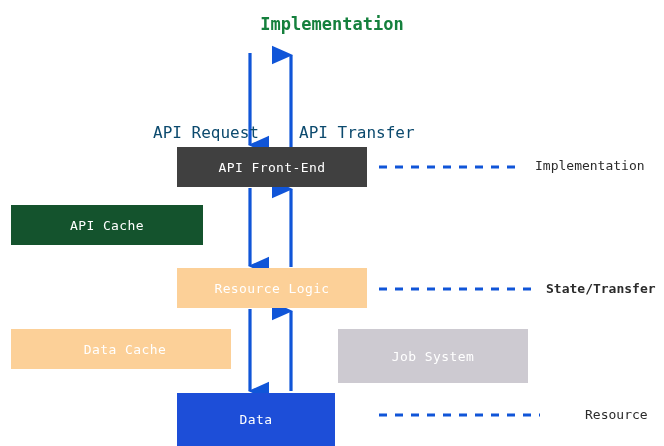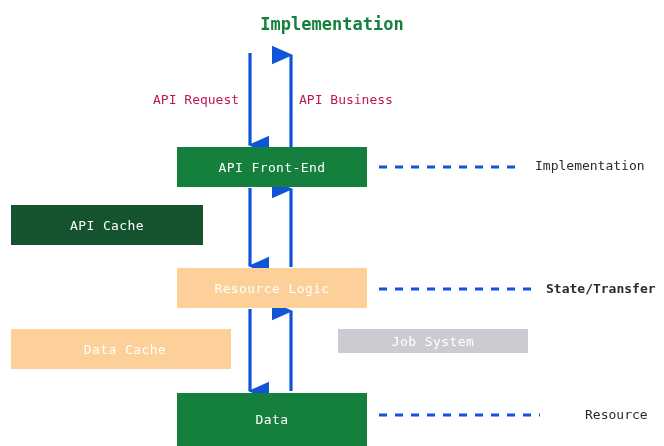--- a/index.html
+++ b/index.html
@@ -40,23 +40,24 @@
     justify-content: center;
     font-family: "DejaVu Sans Mono", "Liberation Mono", monospace;
     font-size: 13px;
     color: #ffffff;
     letter-spacing: 0.4px;
     white-space: nowrap;
   }
   .edge-label {
     position: absolute;
     font-family: "DejaVu Sans Mono", "Liberation Mono", monospace;
-    font-size: 13px;
-    color: #be185d;
+    font-size: 16px;
+    color: #0c4a6e;
     white-space: nowrap;
+    margin-top: 31px;
   }
   .side-label {
     position: absolute;
     font-family: "DejaVu Sans Mono", "Liberation Mono", monospace;
     font-size: 13px;
     color: #2b2b2b;
     white-space: nowrap;
   }
   svg.layer {
     position: absolute;
@@ -91,42 +92,42 @@
         <line x1="291" y1="391" x2="291" y2="311" stroke="#1055d8" stroke-width="3.2" marker-end="url(#arrowhead-up)"></line>
       </g>
     <g id="dash-group">
         <line x1="379" y1="167" x2="522" y2="167" stroke="#1055d8" stroke-width="3.2" stroke-dasharray="8 8"></line>
         <line x1="379" y1="289" x2="533" y2="289" stroke="#1055d8" stroke-width="3.2" stroke-dasharray="8 8"></line>
         <line x1="379" y1="415" x2="540" y2="415" stroke="#1055d8" stroke-width="3.2" stroke-dasharray="8 8"></line>
       </g>
   </svg>
 
   <div id="box-layer">
-      <div class="box" style="left: 177px; top: 147px; width: 190px; height: 40px; background: #15803d;">
+      <div class="box" style="left: 177px; top: 147px; width: 190px; height: 40px; background: #404040;">
         <span>API Front-End</span>
       </div>
       <div class="box" style="left: 11px; top: 205px; width: 192px; height: 40px; background: #14532d;">
         <span>API Cache</span>
       </div>
       <div class="box" style="left: 177px; top: 268px; width: 190px; height: 40px; background: rgb(252, 208, 152);">
         <span>Resource Logic</span>
       </div>
       <div class="box" style="left: 11px; top: 329px; width: 220px; height: 40px; background: rgb(252, 208, 152); padding-left: 8px;">
         <span>Data Cache</span>
       </div>
-      <div class="box" style="left: 338px; top: 329px; width: 190px; height: 24px; background: rgb(205, 202, 209);">
+      <div class="box" style="left: 338px; top: 329px; width: 190px; height: 54px; background: rgb(205, 202, 209);">
         <span>Job System</span>
       </div>
-      <div class="box" style="left: 177px; top: 393px; width: 190px; height: 53px; background: #15803d;">
+      <div class="box" style="left: 177px; top: 393px; width: 158px; height: 53px; background: #1d4ed8;">
         <span>Data</span>
       </div>
     </div>
   <div id="flow-label-layer">
       <div class="edge-label" style="left: 153px; top: 92px;">API Request</div>
-      <div class="edge-label" style="left: 299px; top: 92px;">API Business</div>
+      <div class="edge-label" style="left: 299px; top: 92px;">API Transfer</div>
     </div>
   <div id="side-label-layer">
       <div class="side-label" style="left: 535px; top: 158px;">Implementation</div>
       <div class="side-label" style="left: 546px; top: 281px; font-weight: bold;">State/Transfer</div>
       <div class="side-label" style="left: 553px; top: 407px; padding-left: 32px;">Resource</div>
     </div>
 
 </div>
 
 </body></html>

